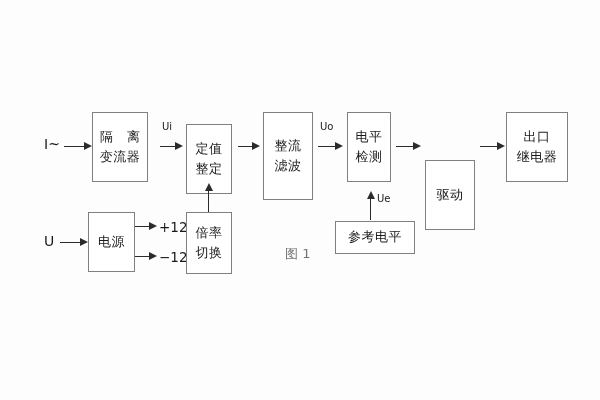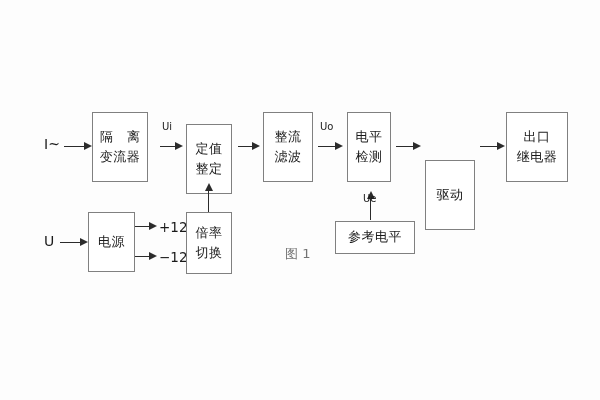--- a/index.html
+++ b/index.html
@@ -93,21 +93,21 @@
   <div class="arrow-r" style="left:175px; top:141.5px;"></div>
 
   <div class="block" style="left:186px; top:112px; width:46px; height:70px;margin-top:12px;">
     <span class="ln">定值</span>
     <span class="ln">整定</span>
   </div>
 
   <div class="hline" style="left:238px; top:146px; width:18px;"></div>
   <div class="arrow-r" style="left:252px; top:141.5px;"></div>
 
-  <div class="block" style="left:263px; top:112px; width:50px; height:70px;">
+  <div class="block" style="left:263px; top:112px; width:50px; height:88px;">
     <span class="ln">整流</span>
     <span class="ln">滤波</span>
   </div>
 
   <div class="lbl sig" style="left:320px; top:121px;">Uo</div>
   <div class="hline" style="left:318px; top:146px; width:20px;"></div>
   <div class="arrow-r" style="left:335px; top:141.5px;"></div>
 
   <div class="block" style="left:347px; top:112px; width:44px; height:70px;">
     <span class="ln">电平</span>
@@ -148,21 +148,21 @@
   <div class="block" style="left:186px; top:212px; width:46px; height:62px;">
     <span class="ln">倍率</span>
     <span class="ln">切换</span>
   </div>
 
   <div class="vline" style="left:208px; top:190px; height:22px;"></div>
   <div class="arrow-u" style="left:204.5px; top:183px;"></div>
 
   <div class="vline" style="left:370px; top:198px; height:22px;"></div>
   <div class="arrow-u" style="left:366.5px; top:191px;"></div>
-  <div class="lbl sig" style="left:363px; top:193px;">Ue</div>
+  <div class="lbl sig" style="left:377px; top:193px;">Ue</div>
 
   <div class="block single" style="left:335px; top:221px; width:80px; height:33px;">
     <span class="ln">参考电平</span>
   </div>
 
   <div class="caption" style="left:285px; top:245px;">图 1</div>
 
 </div>
 
 </body></html>

